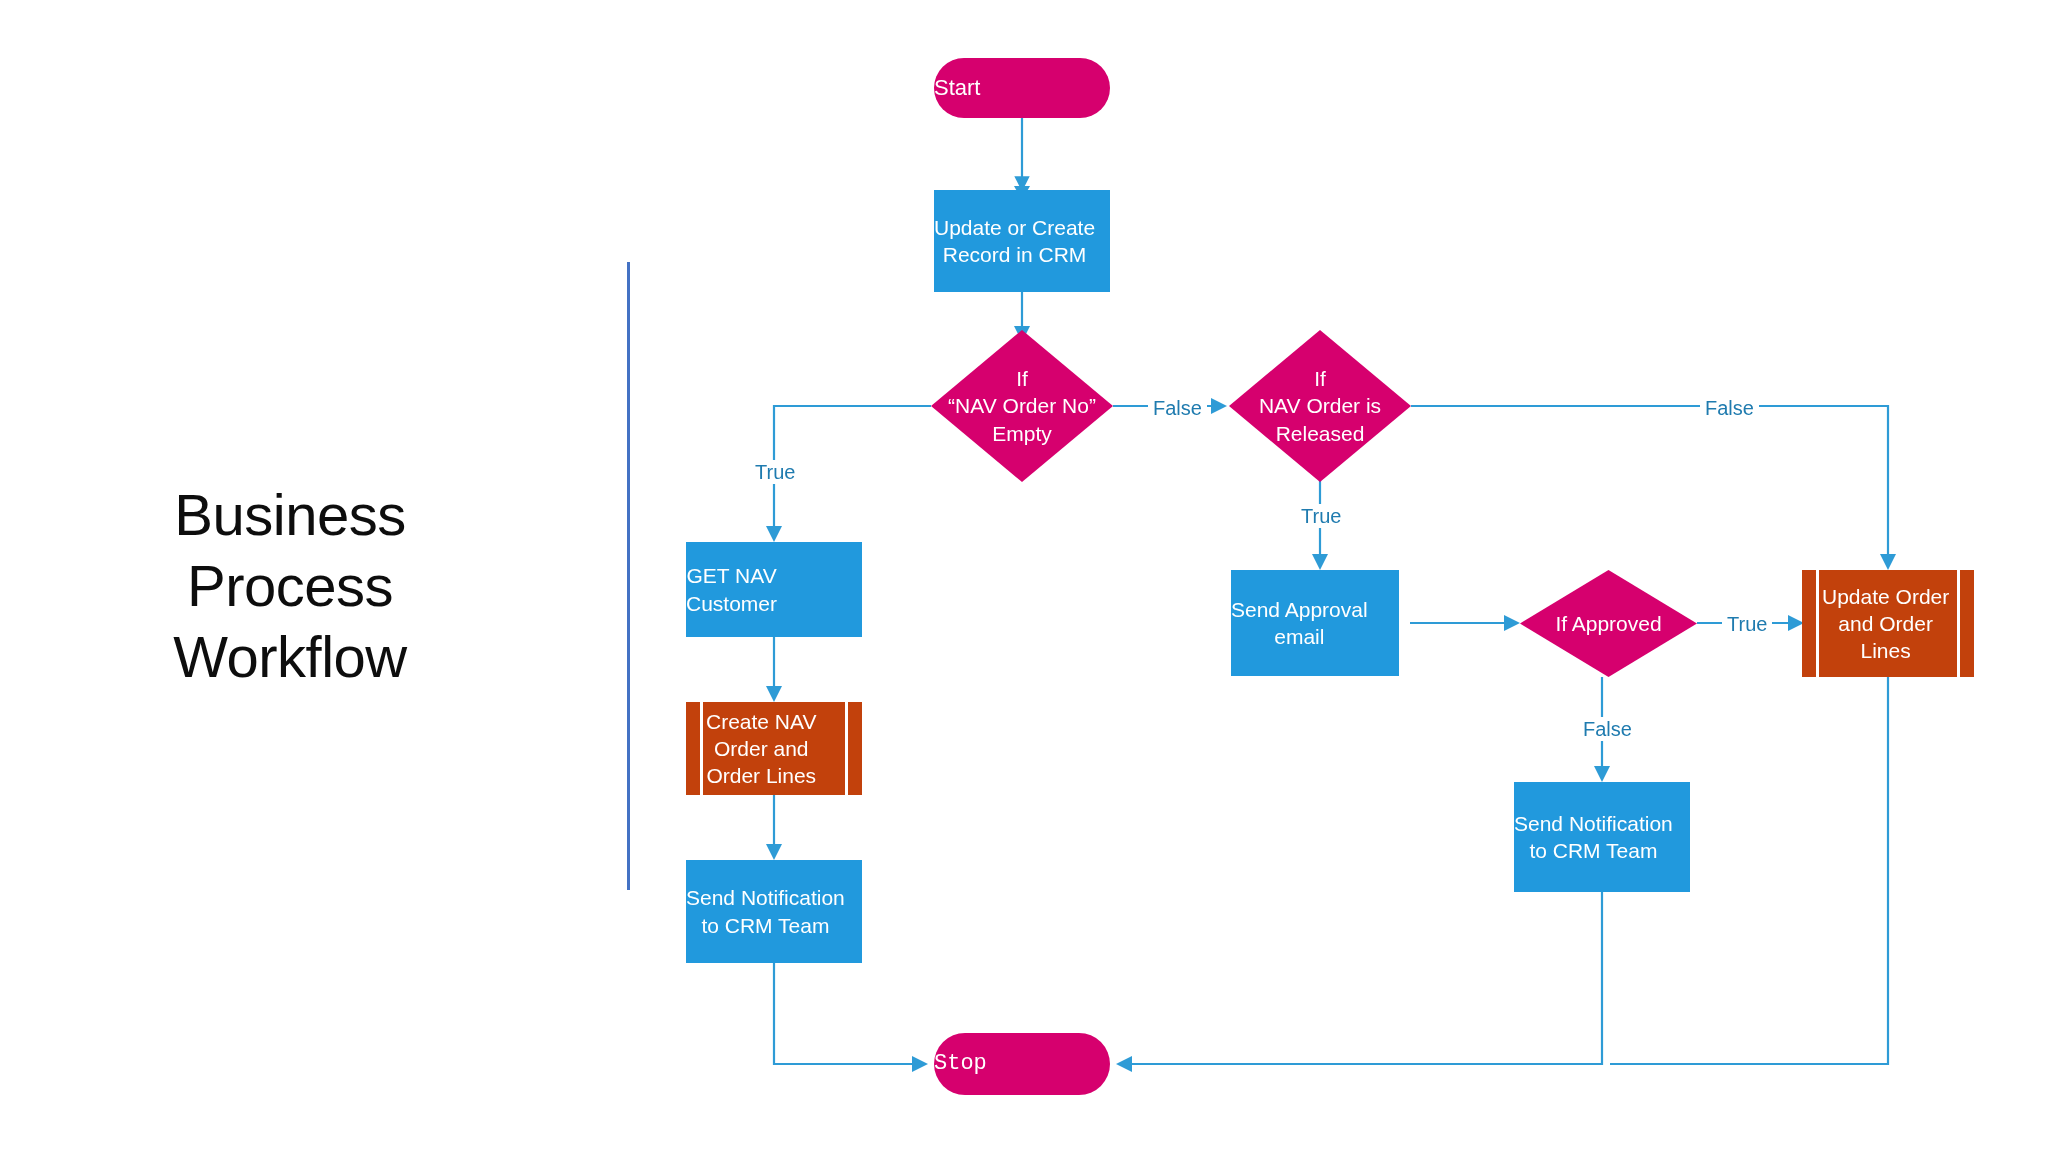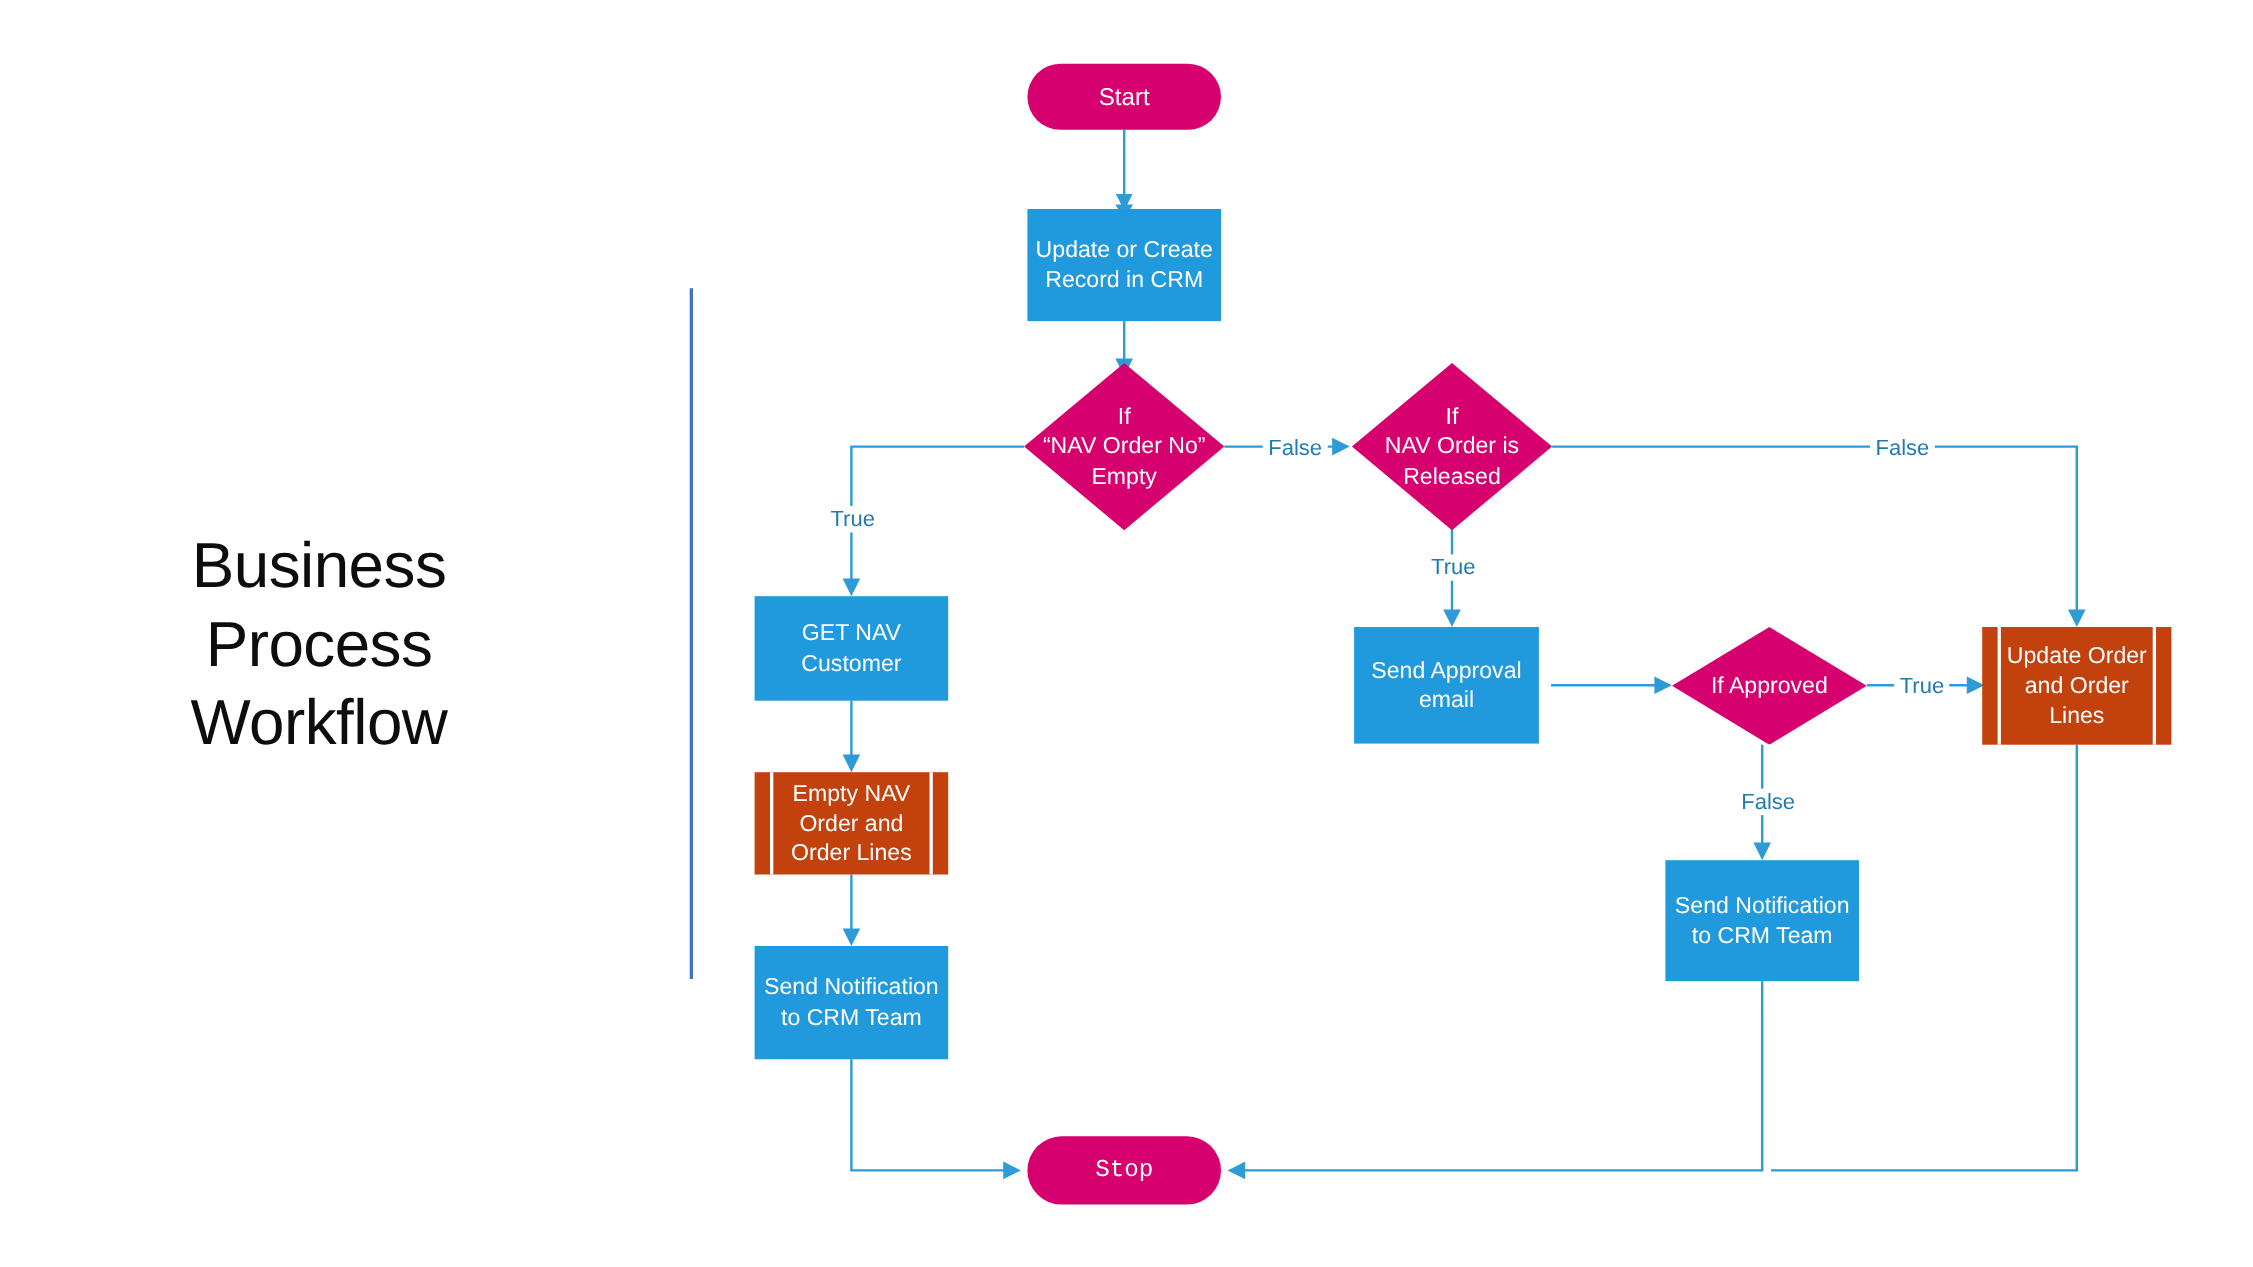--- a/index.html
+++ b/index.html
@@ -53,21 +53,21 @@
     height: 1152px;
     pointer-events: none;
   }
 
   
   .node {
     position: absolute;
     box-sizing: border-box;
     display: flex;
     align-items: center;
-    justify-content: center;
+    justify-content: flex-start;
     text-align: center;
     color: #ffffff;
     font-size: 21px;
     line-height: 1.3;
     white-space: pre-line;
   }
 
   .node.terminator {
     background: #D6006E;
     border-radius: 999px;
@@ -232,21 +232,21 @@
   </div>
 
   <div class="node process" style="left:686px; top:542px; width:176px; height:95px;">
     <span>GET NAV
 Customer</span>
   </div>
 
   <div class="node predefined" style="left:686px; top:702px; width:176px; height:93px;">
     <span class="barL"></span>
     <span class="barR"></span>
-    <span class="ptext">Empty NAV
+    <span class="ptext">Create NAV
 Order and
 Order Lines</span>
   </div>
 
   <div class="node process" style="left:686px; top:860px; width:176px; height:103px;">
     <span>Send Notification
 to CRM Team</span>
   </div>
 
   <div class="node process" style="left:1231px; top:570px; width:168px; height:106px;">

